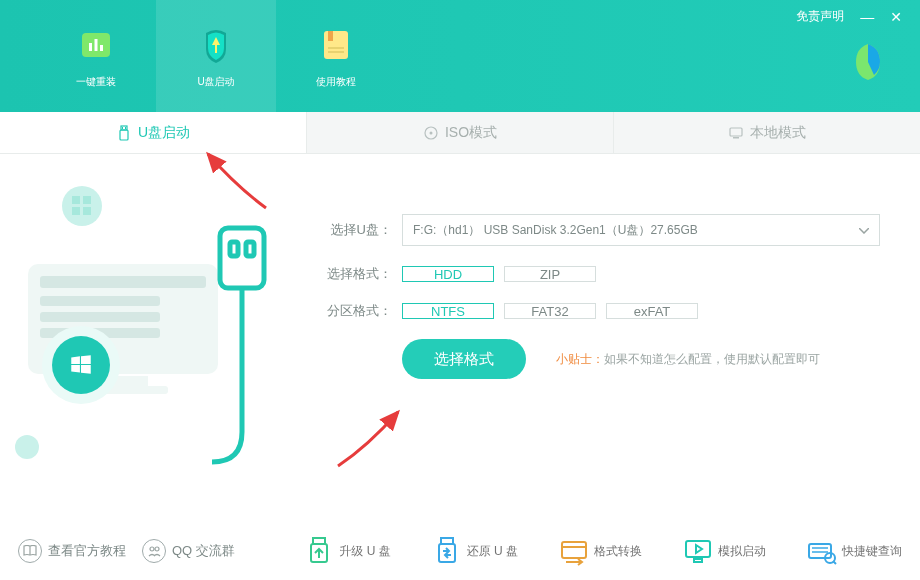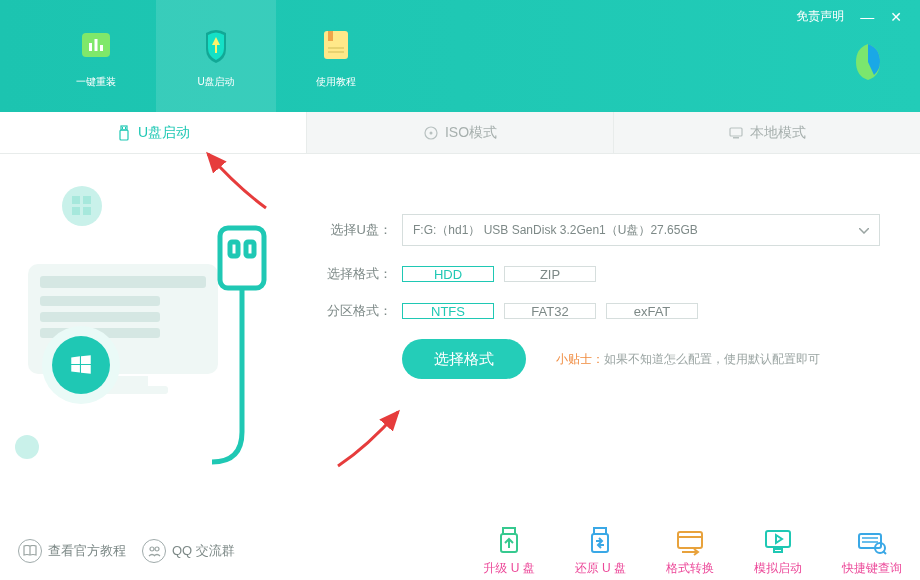--- a/index.html
+++ b/index.html
@@ -47,21 +47,21 @@
 .tip-label { color: #f08b3f; }
 .tip-text { color: #9aa4a2; }
 
 .arrow-red { position: absolute; pointer-events: none; }
 
 .bottom { position: absolute; bottom: 0; left: 0; right: 0; height: 58px; background: #fff; display: flex; align-items: center; padding: 0 18px; }
 .bottom-left { display: flex; gap: 16px; }
 .blink { display: flex; align-items: center; gap: 6px; color: #7d8987; font-size: 13px; cursor: pointer; }
 .blink .circ { width: 24px; height: 24px; border: 1.5px solid #a0abab; border-radius: 50%; display: flex; align-items: center; justify-content: center; }
 .bottom-right { margin-left: auto; display: flex; gap: 40px; }
-.baction { display: flex; flex-direction: column; align-items: center; gap: 4px; color: #ec4899; font-size: 12px; cursor: pointer; }
+.baction { display: flex; flex-direction: row; align-items: center; gap: 4px; color: #737373; font-size: 12px; cursor: pointer; }
 .baction svg { width: 32px; height: 30px; }
 </style>
 </head>
 <body>
 
 <div class="header">
   <div class="header-nav">
     <div class="nav-item">
       <div class="nav-icon">
         <svg width="44" height="44" viewBox="0 0 44 44">

